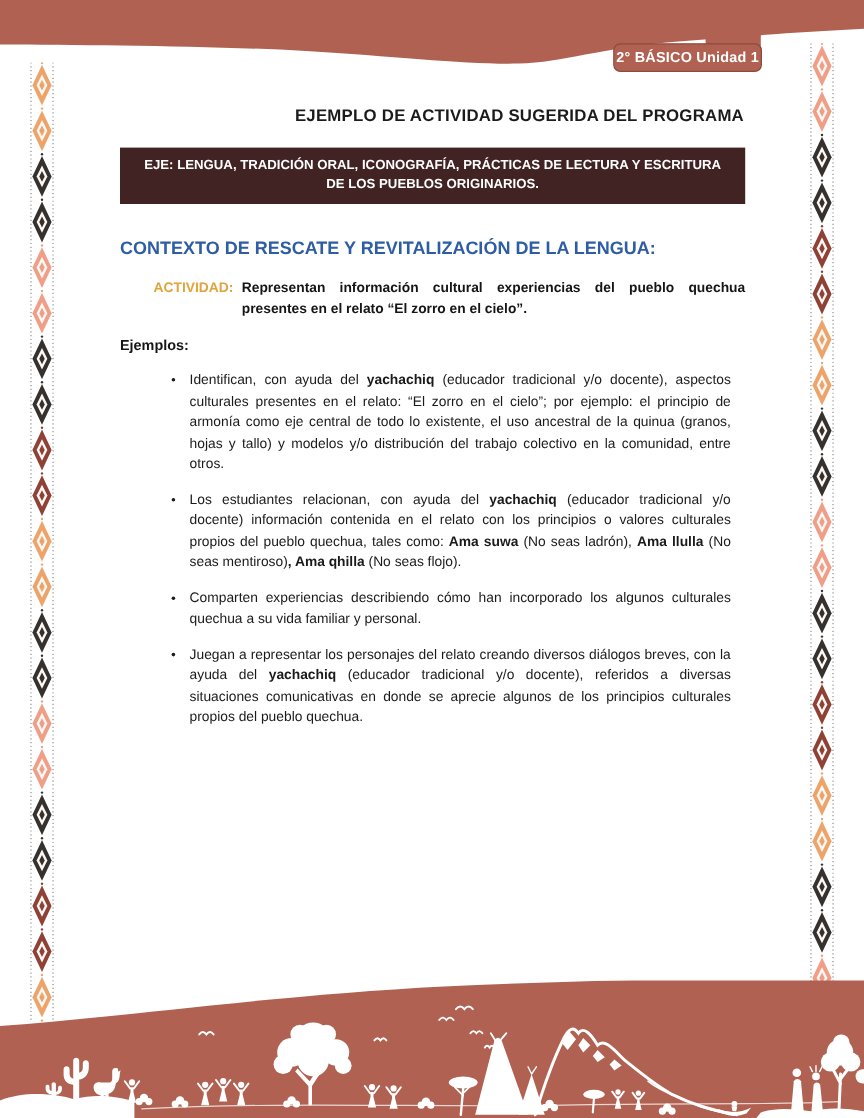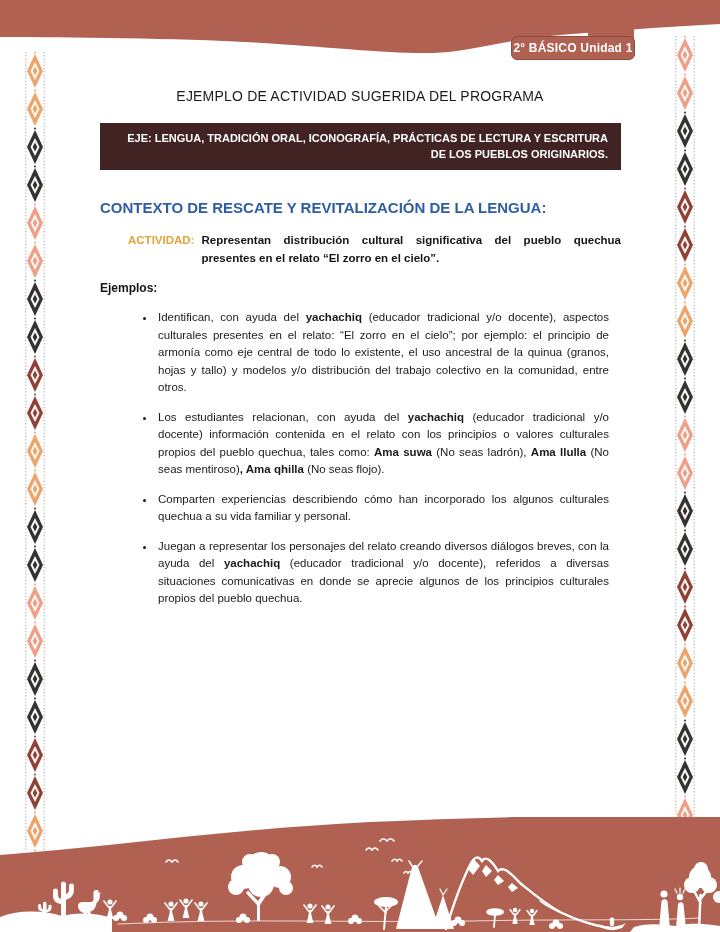--- a/index.html
+++ b/index.html
@@ -25,26 +25,26 @@
   }
 
   
   .band{position:absolute;width:20px;}
   #band-left{left:25px;top:52px;}
   #band-right{left:675px;top:36px;}
 
   
   .title{
     position:absolute;left:100px;top:88px;width:520px;
-    text-align:center;font-size:14px;font-weight:normal;color:#1b1b1b;letter-spacing:.2px;
+    text-align:right;font-size:14px;font-weight:bold;color:#1b1b1b;letter-spacing:.2px;
   }
   .eje-banner{
     position:absolute;left:100px;top:123px;width:521px;box-sizing:border-box;
     background:var(--banner);color:#fff;font-weight:bold;font-size:11px;
-    line-height:16px;padding:7px 13px 8px 13px;text-align:right;
+    line-height:16px;padding:7px 13px 8px 13px;text-align:center;
   }
   .context-heading{
     position:absolute;left:100px;top:199px;width:520px;
     color:var(--blue);font-weight:bold;font-size:15px;
   }
   .activity{
     position:absolute;left:100px;top:232px;width:521px;display:flex;align-items:flex-start;
     font-size:11.5px;font-weight:bold;line-height:17.5px;
   }
   .activity-label{color:var(--orange);white-space:nowrap;margin-right:7px;margin-left:28px;}
@@ -263,21 +263,21 @@
     </svg>
 
   <div class="title">EJEMPLO DE ACTIVIDAD SUGERIDA DEL PROGRAMA</div>
 
   <div class="eje-banner">EJE: LENGUA, TRADICIÓN ORAL, ICONOGRAFÍA, PRÁCTICAS DE LECTURA Y ESCRITURA DE LOS PUEBLOS ORIGINARIOS.</div>
 
   <div class="context-heading">CONTEXTO DE RESCATE Y REVITALIZACIÓN DE LA LENGUA:</div>
 
   <div class="activity">
     <span class="activity-label">ACTIVIDAD:</span>
-    <span class="activity-text">Representan distribución cultural significativa del pueblo quechua presentes en el relato “El zorro en el cielo”.</span>
+    <span class="activity-text">Representan información cultural experiencias del pueblo quechua presentes en el relato “El zorro en el cielo”.</span>
   </div>
 
   <div class="examples-heading">Ejemplos:</div>
 
   <ul class="bullet-list">
     <li><span>Identifican, con ayuda del </span><span class="b">yachachiq</span><span> (educador tradicional y/o docente), aspectos culturales presentes en el relato: “El zorro en el cielo”; por ejemplo: el principio de armonía como eje central de todo lo existente, el uso ancestral de la quinua (granos, hojas y tallo) y modelos y/o distribución del trabajo colectivo en la comunidad, entre otros.</span></li>
     <li><span>Los estudiantes relacionan, con ayuda del </span><span class="b">yachachiq</span><span> (educador tradicional y/o docente) información contenida en el relato con los principios o valores culturales propios del pueblo quechua, tales como: </span><span class="b">Ama suwa</span><span> (No seas ladrón), </span><span class="b">Ama llulla</span><span> (No seas mentiroso)</span><span class="b">, Ama qhilla</span><span> (No seas flojo).</span></li>
     <li><span>Comparten experiencias describiendo cómo han incorporado los algunos culturales quechua a su vida familiar y personal.</span></li>
     <li><span>Juegan a representar los personajes del relato creando diversos diálogos breves, con la ayuda del </span><span class="b">yachachiq</span><span> (educador tradicional y/o docente), referidos a diversas situaciones comunicativas en donde se aprecie algunos de los principios culturales propios del pueblo quechua.</span></li>
   </ul>

